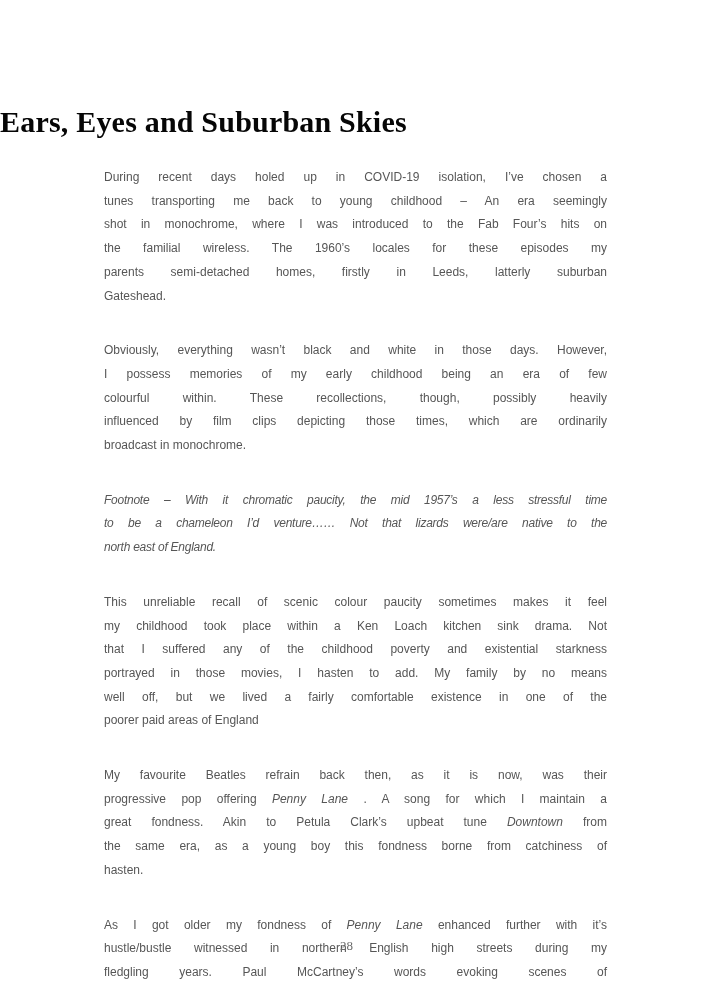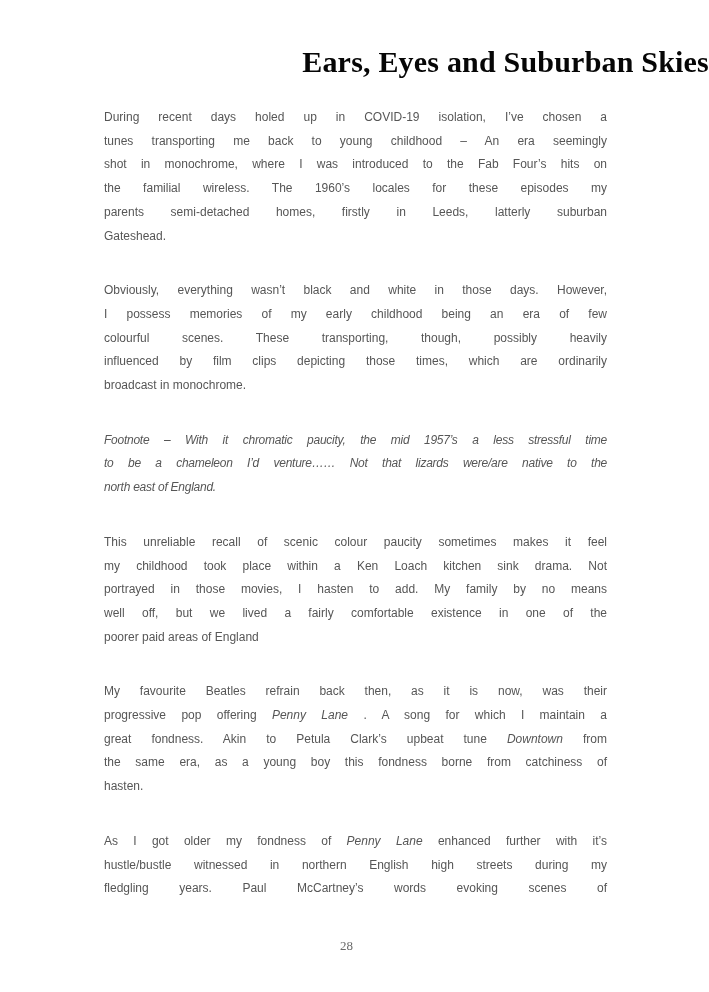--- a/index.html
+++ b/index.html
@@ -12,22 +12,22 @@
   html,body{background:#ffffff;}
   .page{
     position:relative;
     width:709px;
     height:992px;
     background:var(--page-bg);
     overflow:hidden;
     font-family:"Liberation Sans","DejaVu Sans",sans-serif;
   }
   .title{
-    margin-top:44px;
-    text-align:right;
+    margin-top:104px;
+    text-align:left;
     font-family:"Liberation Serif","DejaVu Serif",serif;
     font-weight:bold;
     font-size:30px;
     line-height:36px;
     color:var(--title-color);
     letter-spacing:0.2px;
   }
   .body-col{
     width:503px;
     margin:26px 0 0 104px;
@@ -61,32 +61,33 @@
         <div class="line fill">During recent days holed up in COVID-19 isolation, I’ve chosen a</div>
         <div class="line fill">tunes transporting me back to young childhood – An era seemingly</div>
         <div class="line fill">shot in monochrome, where I was introduced to the Fab Four’s hits on</div>
         <div class="line fill">the familial wireless. The 1960’s locales for these episodes my</div>
         <div class="line fill">parents semi-detached homes, firstly in Leeds, latterly suburban</div>
         <div class="line">Gateshead.</div>
       </div>
       <div class="para">
         <div class="line fill">Obviously, everything wasn’t black and white in those days. However,</div>
         <div class="line fill">I possess memories of my early childhood being an era of few</div>
-        <div class="line fill">colourful scenes. These transporting, though, possibly heavily</div>
+        <div class="line fill">colourful within. These recollections, though, possibly heavily</div>
         <div class="line fill">influenced by film clips depicting those times, which are ordinarily</div>
         <div class="line">broadcast in monochrome.</div>
       </div>
       <div class="para italic">
         <div class="line fill">Footnote – With it chromatic paucity, the mid 1957’s a less stressful time</div>
         <div class="line fill">to be a chameleon I’d venture…… Not that lizards were/are native to the</div>
         <div class="line">north east of England.</div>
       </div>
       <div class="para">
         <div class="line fill">This unreliable recall of scenic colour paucity sometimes makes it feel</div>
         <div class="line fill">my childhood took place within a Ken Loach kitchen sink drama. Not</div>
+        <div class="line fill">that I suffered any of the childhood poverty and existential starkness</div>
         <div class="line fill">portrayed in those movies, I hasten to add. My family by no means</div>
         <div class="line fill">well off, but we lived a fairly comfortable existence in one of the</div>
         <div class="line">poorer paid areas of England</div>
       </div>
       <div class="para">
         <div class="line fill">My favourite Beatles refrain back then, as it is now, was their</div>
         <div class="line fill">progressive pop offering <i>Penny Lane</i> . A song for which I maintain a</div>
         <div class="line fill">great fondness. Akin to Petula Clark’s upbeat tune <i>Downtown</i> from</div>
         <div class="line fill">the same era, as a young boy this fondness borne from catchiness of</div>
         <div class="line">hasten.</div>

